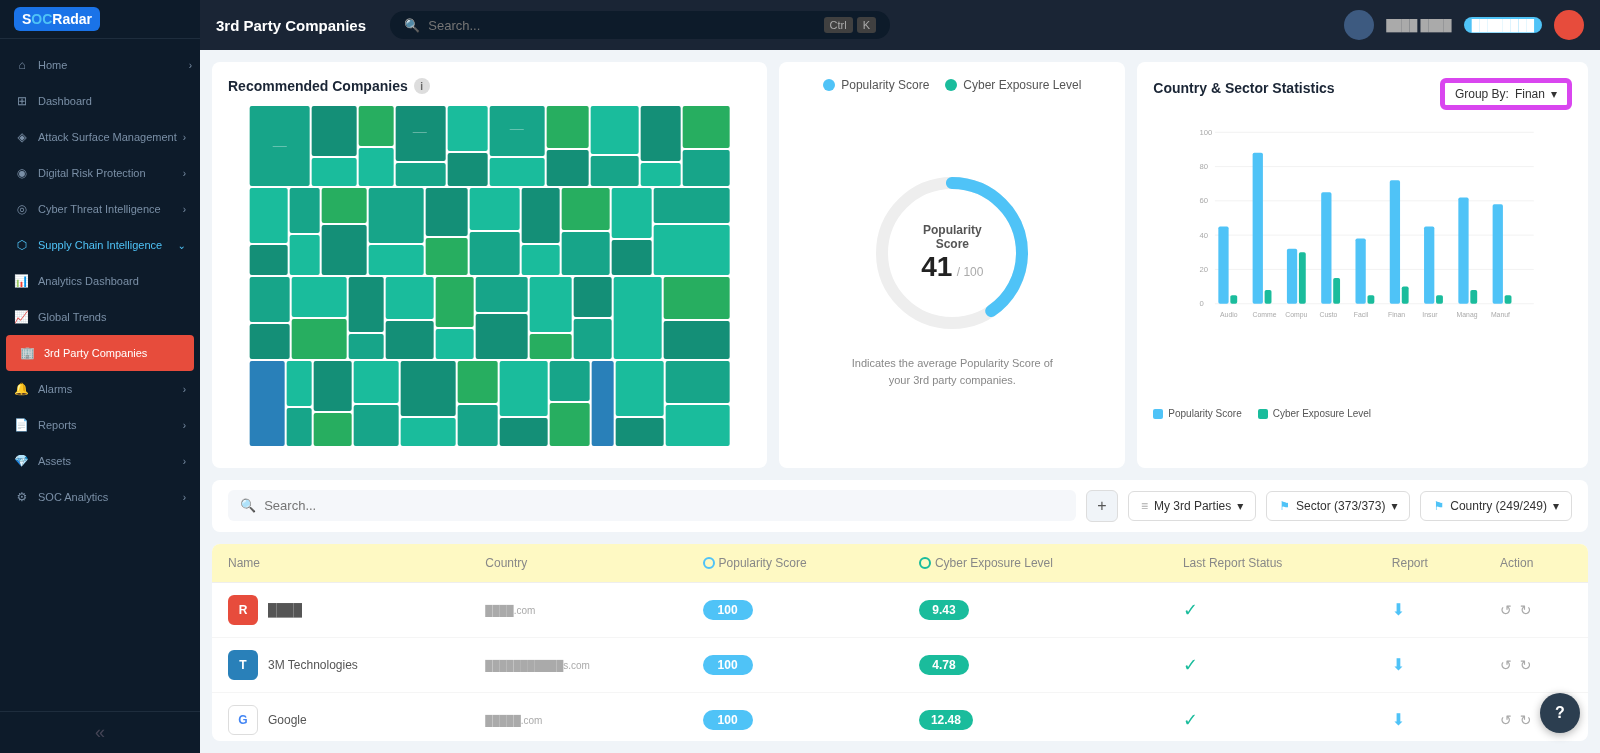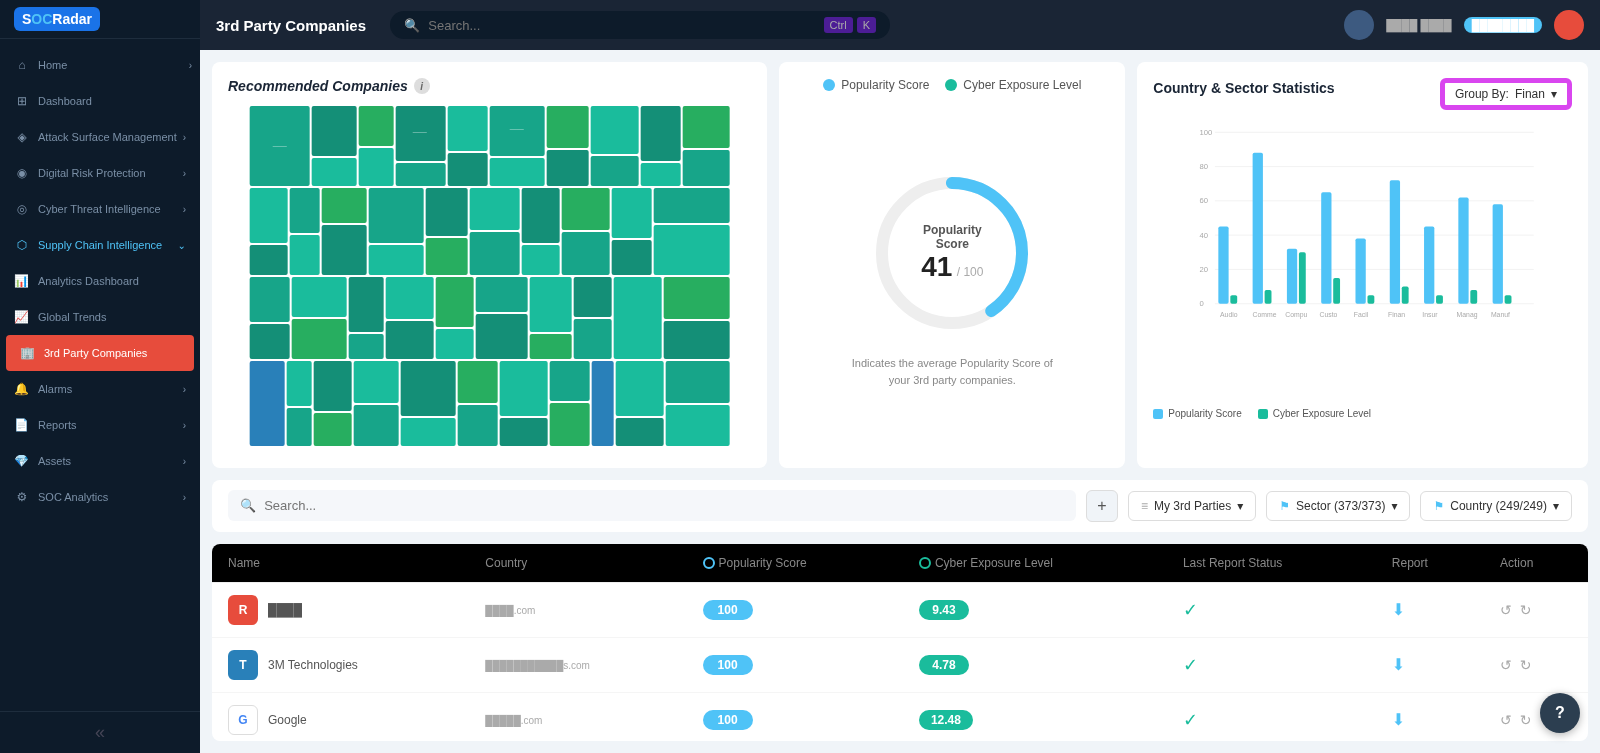--- a/index.html
+++ b/index.html
@@ -23,37 +23,37 @@
     
     .main { flex: 1; display: flex; flex-direction: column; background: #f0f4f8; overflow: hidden; }
 
     
     .topbar { background: #1a2535; display: flex; align-items: center; padding: 0 16px; height: 50px; flex-shrink: 0; }
     .topbar-title { font-size: 15px; font-weight: 600; color: #fff; margin-right: 24px; }
     .search-bar { display: flex; align-items: center; background: #0d1b2a; border-radius: 20px; padding: 6px 14px; flex: 1; max-width: 500px; }
     .search-bar input { background: none; border: none; outline: none; color: #aaa; font-size: 13px; flex: 1; }
     .search-bar .search-icon { color: #aaa; margin-right: 8px; font-size: 13px; }
     .search-kbd { display: flex; gap: 4px; margin-left: 8px; }
-    .kbd { background: #4c1d95; border-radius: 3px; padding: 2px 6px; font-size: 11px; color: #aaa; }
+    .kbd { background: #404040; border-radius: 3px; padding: 2px 6px; font-size: 11px; color: #aaa; }
     .topbar-right { display: flex; align-items: center; gap: 12px; margin-left: auto; }
     .avatar-sm { width: 30px; height: 30px; border-radius: 50%; background: #4fc3f7; }
     .avatar-red { background: #e74c3c; }
 
     
     .content { flex: 1; overflow-y: auto; padding: 12px; display: flex; flex-direction: column; gap: 12px; }
 
     
     .panels-row { display: flex; gap: 12px; height: 420px; }
 
     
     .panel { background: #fff; border-radius: 8px; padding: 16px; overflow: hidden; }
     .panel-title { font-size: 14px; font-weight: 600; color: #1a2535; margin-bottom: 12px; display: flex; align-items: center; gap: 6px; }
     .info-icon { width: 16px; height: 16px; border-radius: 50%; background: #ddd; display: inline-flex; align-items: center; justify-content: center; font-size: 10px; color: #666; }
 
-    .rec-panel { flex: 2; font-style: italic; }
+    .rec-panel { flex: 2; }
     .score-panel { flex: 1.2; display: flex; flex-direction: column; align-items: center; justify-content: space-between; }
     .stats-panel { flex: 1.6; }
 
     
     .treemap { width: 100%; height: 340px; position: relative; overflow: hidden; border-radius: 4px; }
 
     
     .donut-container { display: flex; flex-direction: column; align-items: center; flex: 1; justify-content: center; }
     .donut-wrapper { position: relative; width: 180px; height: 180px; }
     .donut-svg { width: 180px; height: 180px; transform: rotate(-90deg); }
@@ -81,21 +81,21 @@
     
     .filter-bar { background: #fff; border-radius: 8px; padding: 10px 16px; display: flex; align-items: center; gap: 10px; }
     .filter-search { display: flex; align-items: center; flex: 1; gap: 8px; background: #f5f7fa; border-radius: 6px; padding: 8px 12px; }
     .filter-search input { border: none; background: none; outline: none; flex: 1; font-size: 13px; color: #555; }
     .filter-btn { display: flex; align-items: center; gap: 6px; border: 1px solid #ddd; border-radius: 6px; padding: 7px 12px; font-size: 12px; color: #333; cursor: pointer; background: #fff; white-space: nowrap; }
     .add-btn { width: 32px; height: 32px; border-radius: 6px; background: #f0f4f8; border: 1px solid #ddd; display: flex; align-items: center; justify-content: center; cursor: pointer; font-size: 16px; color: #555; }
 
     
     .table-container { background: #fff; border-radius: 8px; overflow: hidden; }
     .table { width: 100%; border-collapse: collapse; }
-    .table th { padding: 12px 16px; text-align: left; font-size: 12px; color: #888; font-weight: 500; border-bottom: 1px solid #eee; background: #000000; }
+    .table th { padding: 12px 16px; text-align: left; font-size: 12px; color: #888; font-weight: 500; border-bottom: 1px solid #eee; background: #fef9c3; }
     .table td { padding: 12px 16px; font-size: 12px; color: #333; border-bottom: 1px solid #f5f5f5; }
     .company-cell { display: flex; align-items: center; gap: 10px; }
     .company-logo { width: 30px; height: 30px; border-radius: 6px; display: flex; align-items: center; justify-content: center; font-weight: 700; font-size: 12px; }
     .logo-red { background: #e74c3c; color: #fff; }
     .logo-blue { background: #2980b9; color: #fff; }
     .logo-google { background: #fff; border: 1px solid #ddd; }
     .badge { display: inline-block; border-radius: 12px; padding: 3px 12px; font-size: 12px; font-weight: 600; color: #fff; text-align: center; min-width: 50px; }
     .badge-teal { background: #1abc9c; }
     .badge-score { background: #4fc3f7; }
     .check-icon { color: #1abc9c; font-size: 18px; }

